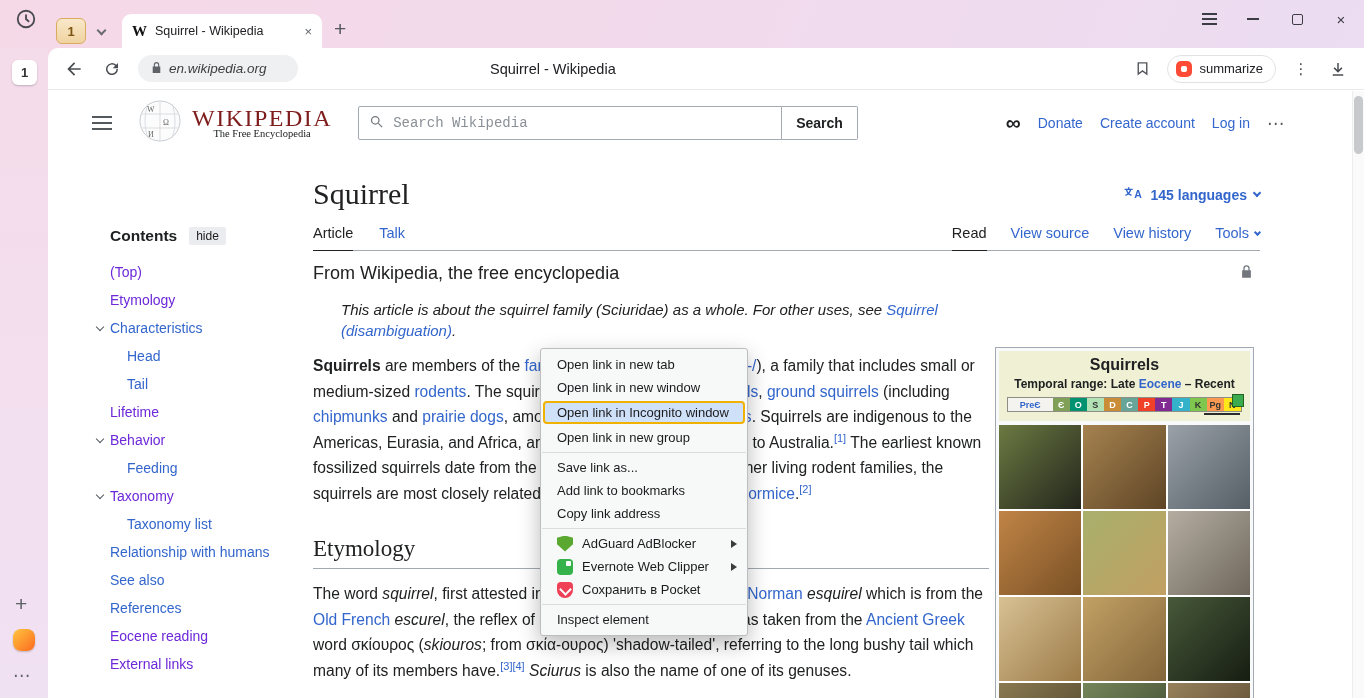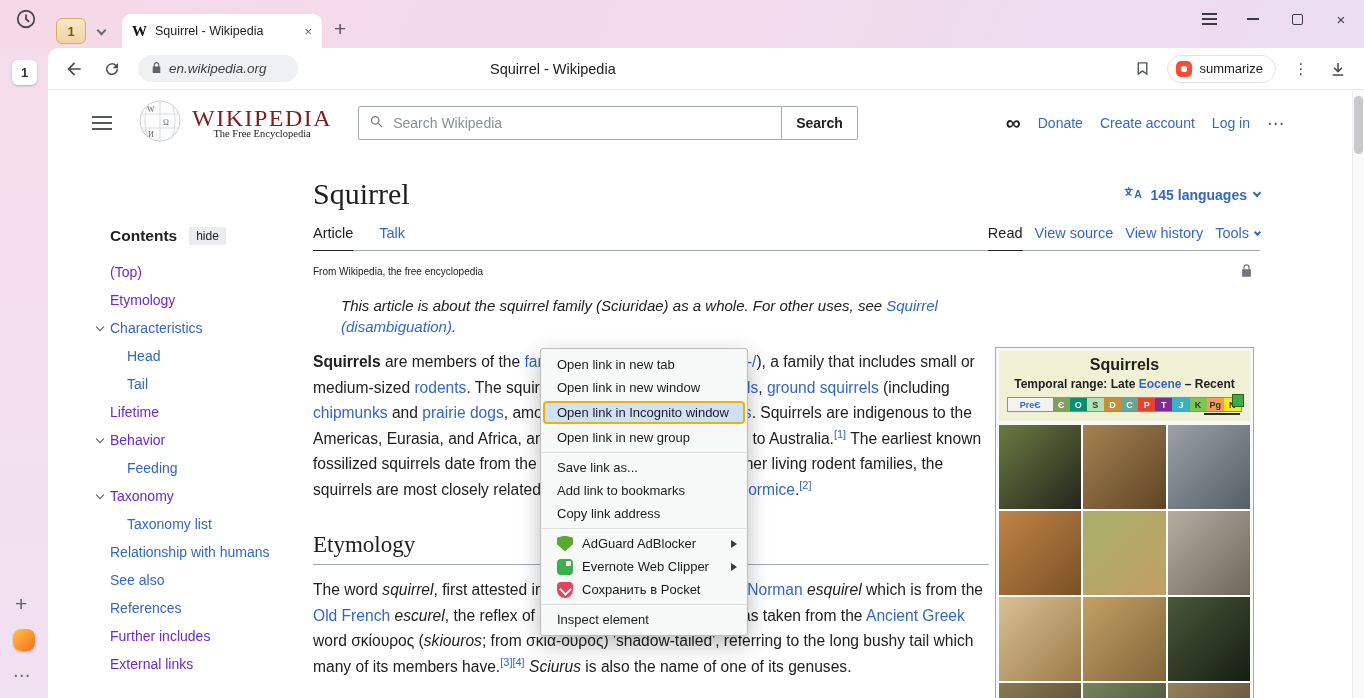--- a/index.html
+++ b/index.html
@@ -61,21 +61,21 @@
   .page{position:absolute;top:43px;left:0;right:0;bottom:0;background:#fff;}
   .wheader{display:flex;align-items:center;height:64px;padding-left:44px;padding-right:44px;}
   .wburger{width:20px;height:14px;border-top:2px solid #54595d;border-bottom:2px solid #54595d;position:relative;margin-right:26px;}
   .wburger::after{content:"";position:absolute;left:0;top:4px;width:100%;height:2px;background:#54595d;}
   .wglobe{margin-right:10px;}
   .wordmark{margin-right:26px;text-align:center;font-family:"Liberation Serif","DejaVu Serif",serif;}
   .wm-title{font-size:24px;letter-spacing:1.5px;color:#7f1d1d;line-height:20px;}
   .wm-sub{font-size:10.5px;color:#202122;}
   .searchwrap{display:flex;align-items:center;}
   .searchbox{display:flex;align-items:center;gap:7px;width:424px;height:34px;border:1px solid #a2a9b1;border-radius:2px 0 0 2px;padding:0 10px;}
-  .searchbox input{border:none;outline:none;flex:1;font-size:14px;font-family:Liberation Sans, sans-serif;color:#3b82f6;background:transparent;}
+  .searchbox input{border:none;outline:none;flex:1;font-size:14px;font-family:Liberation Mono, monospace;color:#3b82f6;background:transparent;}
   .searchbox input::placeholder{color:#8a9097;}
   .searchbtn{height:34px;padding:0 14px;border:1px solid #a2a9b1;border-left:none;border-radius:0 2px 2px 0;background:#fff;
     font-size:14px;font-weight:bold;color:#202122;display:flex;align-items:center;}
   .hdr-right{margin-left:auto;display:flex;align-items:center;gap:17px;padding-right:36px;}
   .inf{font-size:21px;font-weight:bold;color:#202122;line-height:18px;}
   .hlink{font-size:14px;color:var(--link);white-space:nowrap;}
   .hdots{font-size:17px;color:#54595d;}
   
   .toc{position:absolute;left:48px;top:136px;width:210px;}
   .toc-head{display:flex;align-items:center;gap:12px;padding-left:14px;}
@@ -87,25 +87,25 @@
   .toc-item.sub{padding-left:31px;}
   .toc-chev{position:absolute;left:1px;top:10px;}
   
   .article{position:absolute;left:265px;top:64px;width:947px;}
   .title-row{display:flex;justify-content:space-between;align-items:flex-end;margin-top:22px;}
   .wtitle{font-family:"Liberation Serif","DejaVu Serif",serif;font-size:30px;font-weight:400;margin:0;line-height:34px;}
   .langs{color:var(--link);font-weight:bold;font-size:14px;display:flex;align-items:center;gap:7px;padding-bottom:7px;}
   .langs .chev{width:6px;height:6px;margin-top:-4px;}
   .tabs-row{display:flex;justify-content:space-between;align-items:flex-end;margin-top:8px;border-bottom:1px solid #a2a9b1;}
   .tabs-left{display:flex;gap:26px;}
-  .tabs-right{display:flex;gap:12px;}
+  .tabs-right{display:flex;gap:24px;}
   .wtab{padding:6px 0 9px;font-size:14.5px;color:var(--link);display:flex;align-items:center;gap:6px;}
   .wtab .chev{width:5px;height:5px;margin-top:-2px;}
   .wtab.active{color:#202122;border-bottom:1px solid #202122;margin-bottom:-1px;}
-  .from-row{display:flex;justify-content:space-between;align-items:center;margin-top:12px;font-size:10px;padding-right:6px;}
+  .from-row{display:flex;justify-content:space-between;align-items:center;margin-top:12px;font-size:18px;padding-right:6px;}
   .hatnote{margin:15px 0 0 28px;font-style:italic;font-size:15px;max-width:640px;line-height:21px;}
   .para{margin:12px 0 0;width:676px;font-size:15.6px;line-height:25.5px;}
   .ety{font-family:"Liberation Serif","DejaVu Serif",serif;font-size:23px;font-weight:400;margin:30px 0 0;padding-bottom:6px;border-bottom:1px solid #a2a9b1;width:676px;}
   .lk{color:var(--link);}
   .b{font-weight:bold;}
   .i{font-style:italic;}
   .bl{color:var(--link);font-weight:bold;}
   .sup{color:var(--link);font-size:11px;vertical-align:super;line-height:0;}
   
   .infobox{position:absolute;left:947px;top:256px;width:259px;border:1px solid #a2a9b1;background:#f8f9fa;padding:3px;z-index:5;}
@@ -268,21 +268,21 @@
           <div class="toc-item sub islink"><span>Head</span></div>
           <div class="toc-item sub islink"><span>Tail</span></div>
           <div class="toc-item"><span>Lifetime</span></div>
           <div class="toc-item"><span class="chevd toc-chev"></span><span>Behavior</span></div>
           <div class="toc-item sub islink"><span>Feeding</span></div>
           <div class="toc-item"><span class="chevd toc-chev"></span><span>Taxonomy</span></div>
           <div class="toc-item sub islink"><span>Taxonomy list</span></div>
           <div class="toc-item islink"><span>Relationship with humans</span></div>
           <div class="toc-item islink"><span>See also</span></div>
           <div class="toc-item islink"><span>References</span></div>
-          <div class="toc-item"><span>Further includes</span></div>
+          <div class="toc-item"><span>Eocene reading</span></div>
           <div class="toc-item"><span>External links</span></div>
         </div>
     </div>
 
     <div class="article">
       <div class="title-row">
         <h1 class="wtitle">Squirrel</h1>
         <div class="langs">
           <span>
             <svg width="21" height="16" viewBox="0 0 26 18" stroke="currentColor" fill="none" stroke-width="1.8">

